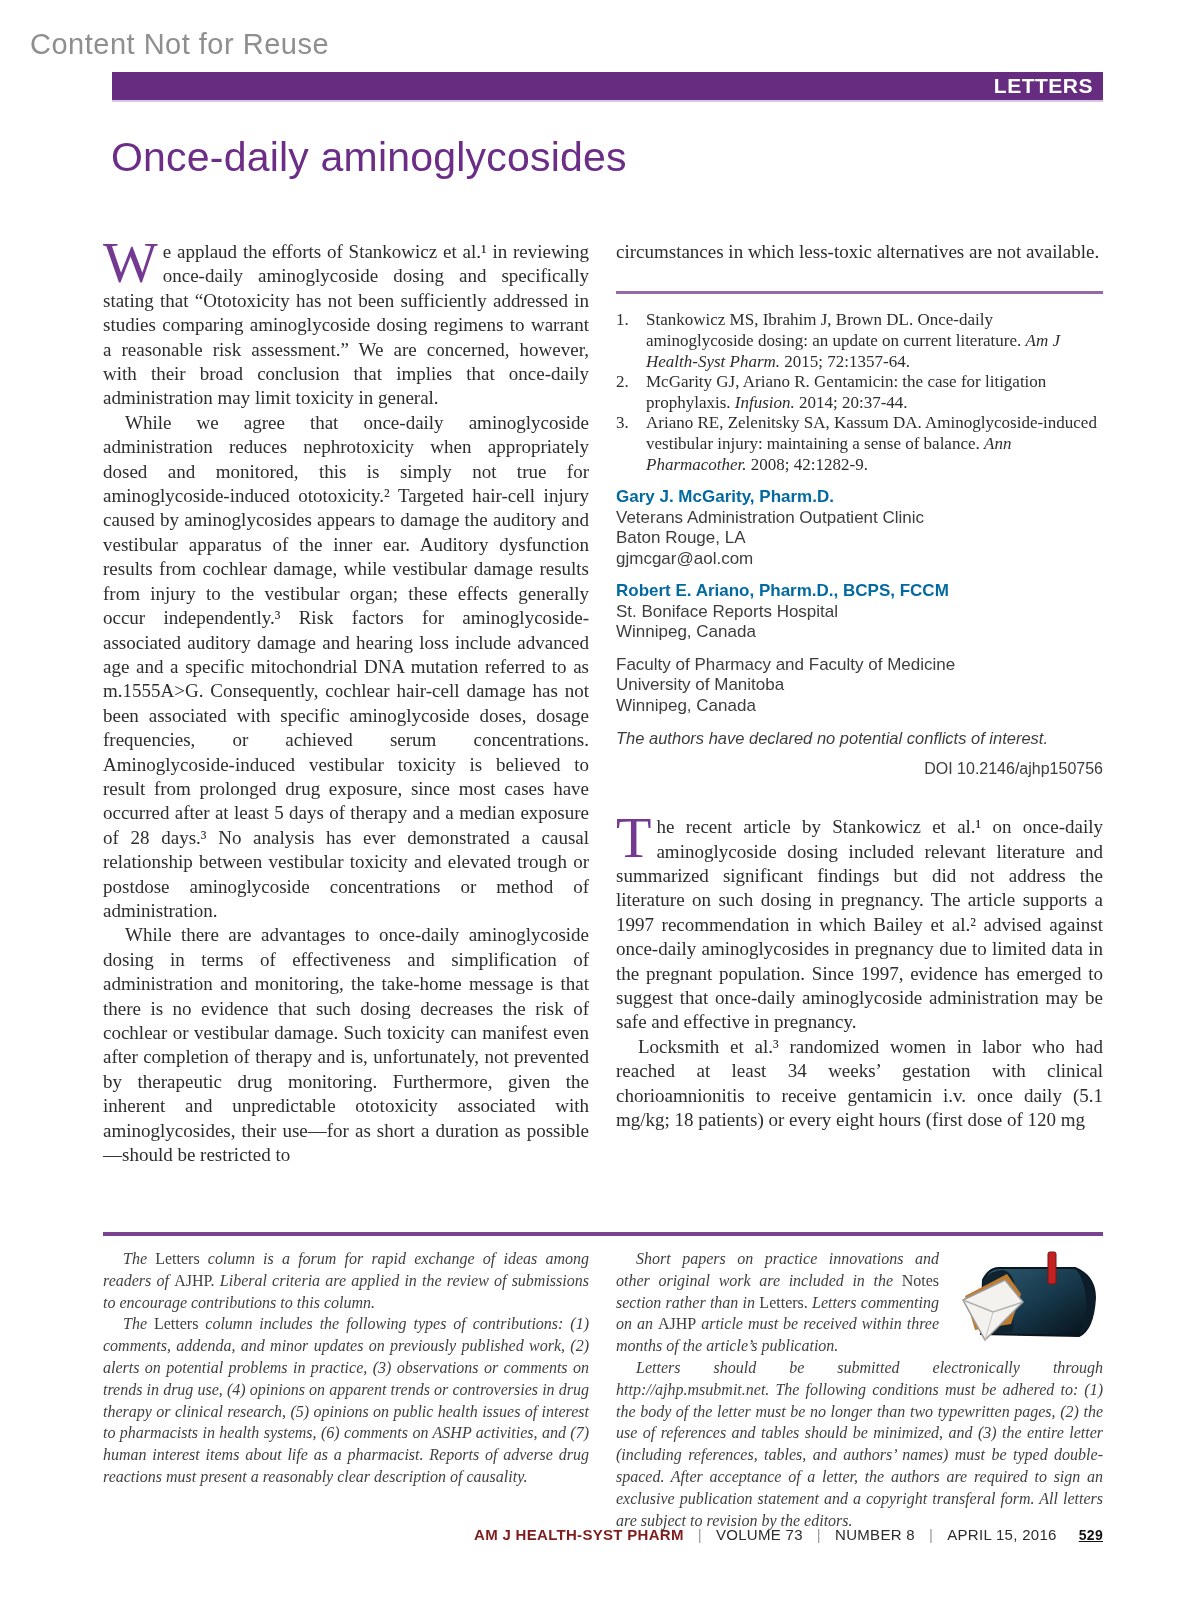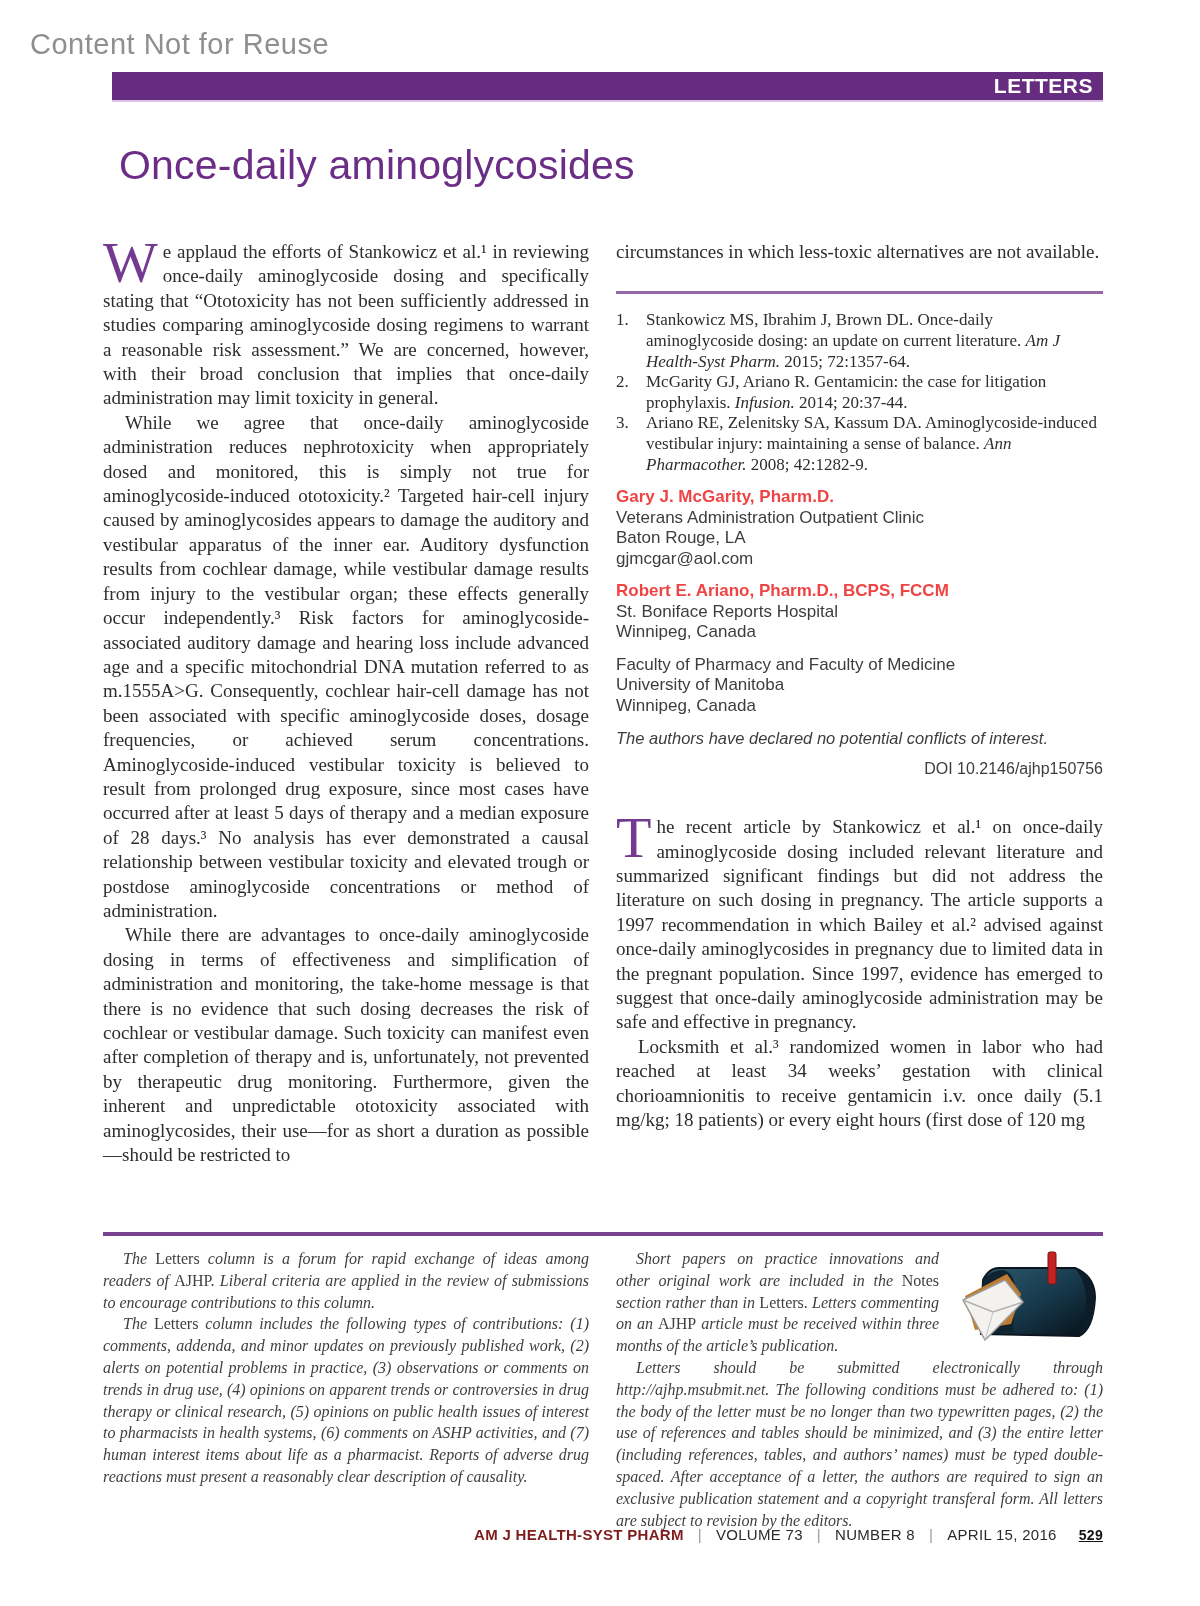--- a/index.html
+++ b/index.html
@@ -26,21 +26,21 @@
   .dropcap{float:left;font-size:58px;line-height:46px;color:#743a92;padding-right:5px;
            font-family:"Liberation Serif",serif;}
 
   .ref-rule{border:none;border-top:3px solid #9569a9;margin:27px 0 16px 0;}
   .ref{display:flex;font-size:17px;line-height:20.6px;margin:0;}
   .ref-num{width:30px;flex-shrink:0;}
   .ref-body{flex:1;}
 
   .authors{font-family:"Liberation Sans",sans-serif;font-size:17px;line-height:20.5px;color:#3d3d3d;}
   .author-block{margin-top:12px;}
-  .author-name{font-weight:bold;color:#ef4444;}
+  .author-name{font-weight:bold;color:#0369a1;}
   .conflicts{font-family:"Liberation Sans",sans-serif;font-style:italic;font-size:16.5px;
              color:#3d3d3d;margin-top:12px;}
   .doi{font-family:"Liberation Sans",sans-serif;font-size:16px;color:#3d3d3d;
        text-align:right;margin-top:10px;}
 
   .letter2{margin-top:36px;}
 
   .footer-box{position:absolute;left:103px;top:1232px;width:1000px;border-top:4px solid #7a4391;
               padding-top:12px;display:flex;gap:27px;}
   .fcol{width:486px;}
@@ -60,21 +60,21 @@
 <body>
 
 <div class="page">
 
   <div class="watermark">Content Not for Reuse</div>
 
   <div class="letters-bar">
     <span class="label">LETTERS</span>
   </div>
 
-  <h1 class="page-title" style="margin:8px;font-weight:normal;">Once-daily aminoglycosides</h1>
+  <h1 class="page-title" style="margin:0;font-weight:normal;">Once-daily aminoglycosides</h1>
 
   <div class="columns">
 
     <div class="col left">
       <p class="body-par"><span class="dropcap">W</span><span>e applaud the efforts of Stankowicz et al.¹ in reviewing once-daily aminoglycoside dosing and specifically stating that “Ototoxicity has not been sufficiently addressed in studies comparing aminoglycoside dosing regimens to warrant a reasonable risk assessment.” We are concerned, however, with their broad conclusion that implies that once-daily administration may limit toxicity in general.</span></p>
       <p class="body-par indent">While we agree that once-daily aminoglycoside administration reduces nephrotoxicity when appropriately dosed and monitored, this is simply not true for aminoglycoside-induced ototoxicity.² Targeted hair-cell injury caused by aminoglycosides appears to damage the auditory and vestibular apparatus of the inner ear. Auditory dysfunction results from cochlear damage, while vestibular damage results from injury to the vestibular organ; these effects generally occur independently.³ Risk factors for aminoglycoside-associated auditory damage and hearing loss include advanced age and a specific mitochondrial DNA mutation referred to as m.1555A&gt;G. Consequently, cochlear hair-cell damage has not been associated with specific aminoglycoside doses, dosage frequencies, or achieved serum concentrations. Aminoglycoside-induced vestibular toxicity is believed to result from prolonged drug exposure, since most cases have occurred after at least 5 days of therapy and a median exposure of 28 days.³ No analysis has ever demonstrated a causal relationship between vestibular toxicity and elevated trough or postdose aminoglycoside concentrations or method of administration.</p>
       <p class="body-par indent">While there are advantages to once-daily aminoglycoside dosing in terms of effectiveness and simplification of administration and monitoring, the take-home message is that there is no evidence that such dosing decreases the risk of cochlear or vestibular damage. Such toxicity can manifest even after completion of therapy and is, unfortunately, not prevented by therapeutic drug monitoring. Furthermore, given the inherent and unpredictable ototoxicity associated with aminoglycosides, their use—for as short a duration as possible—should be restricted to</p>
     </div>
 
     <div class="col right">

